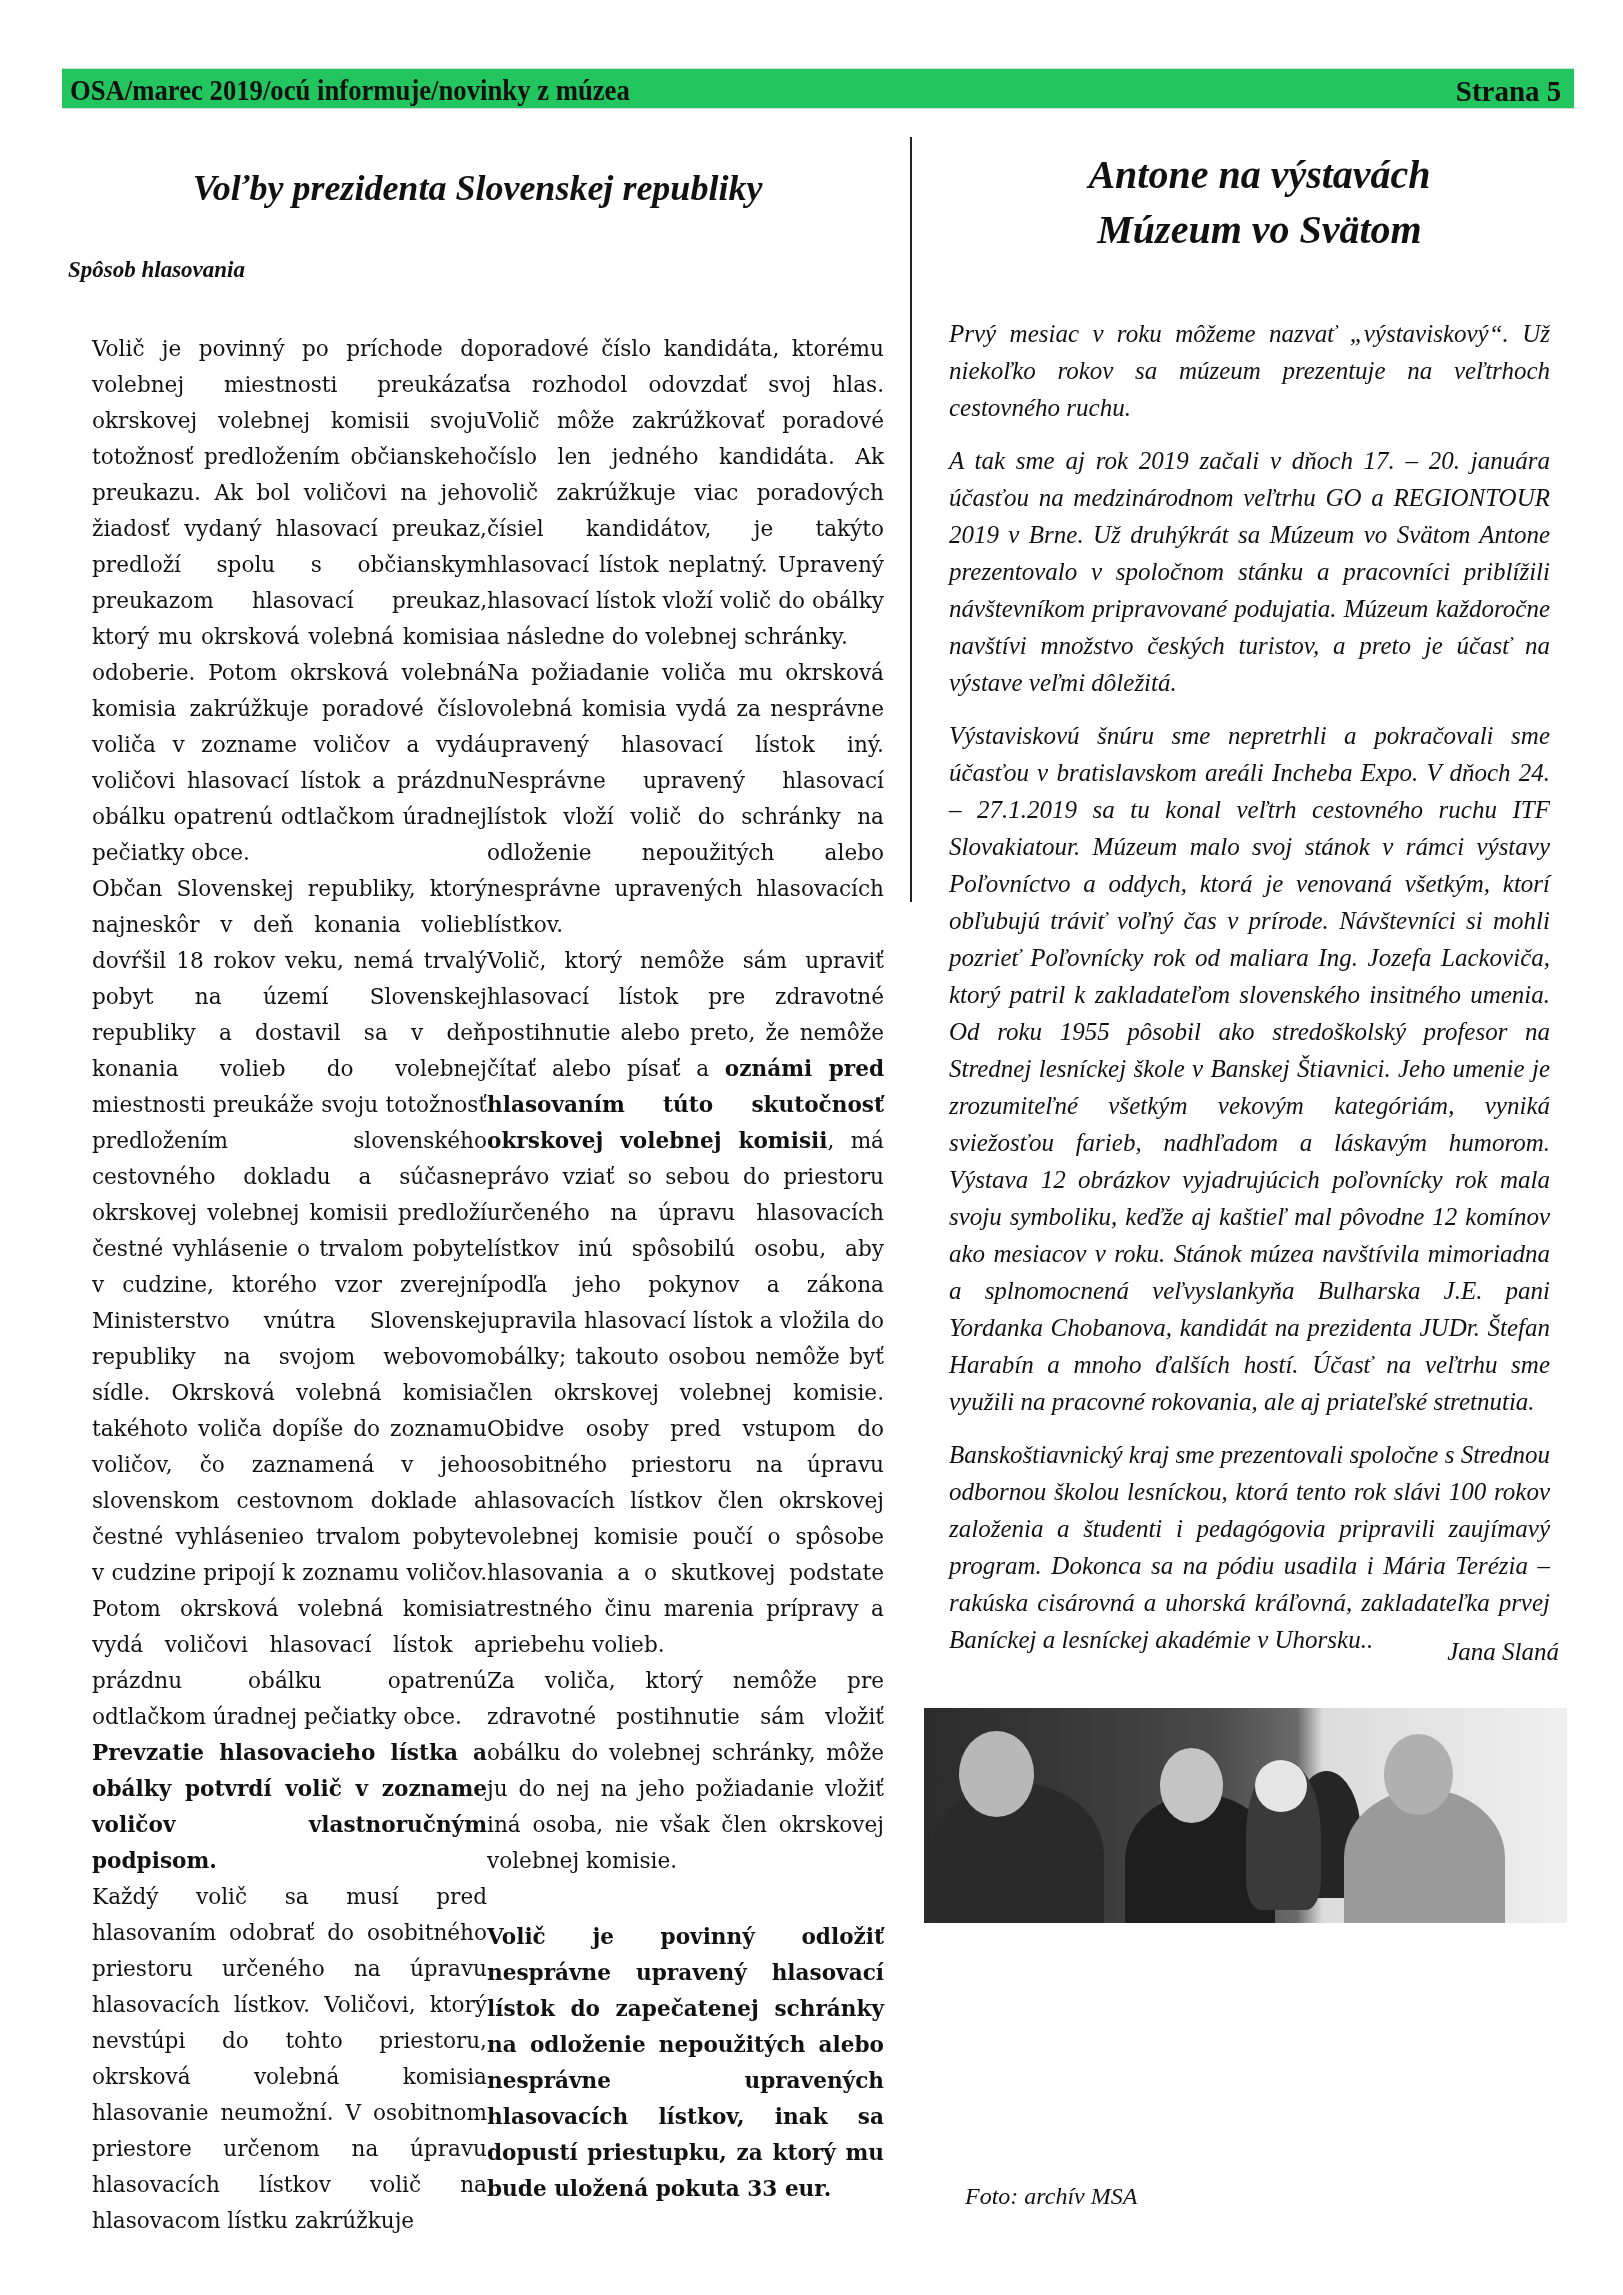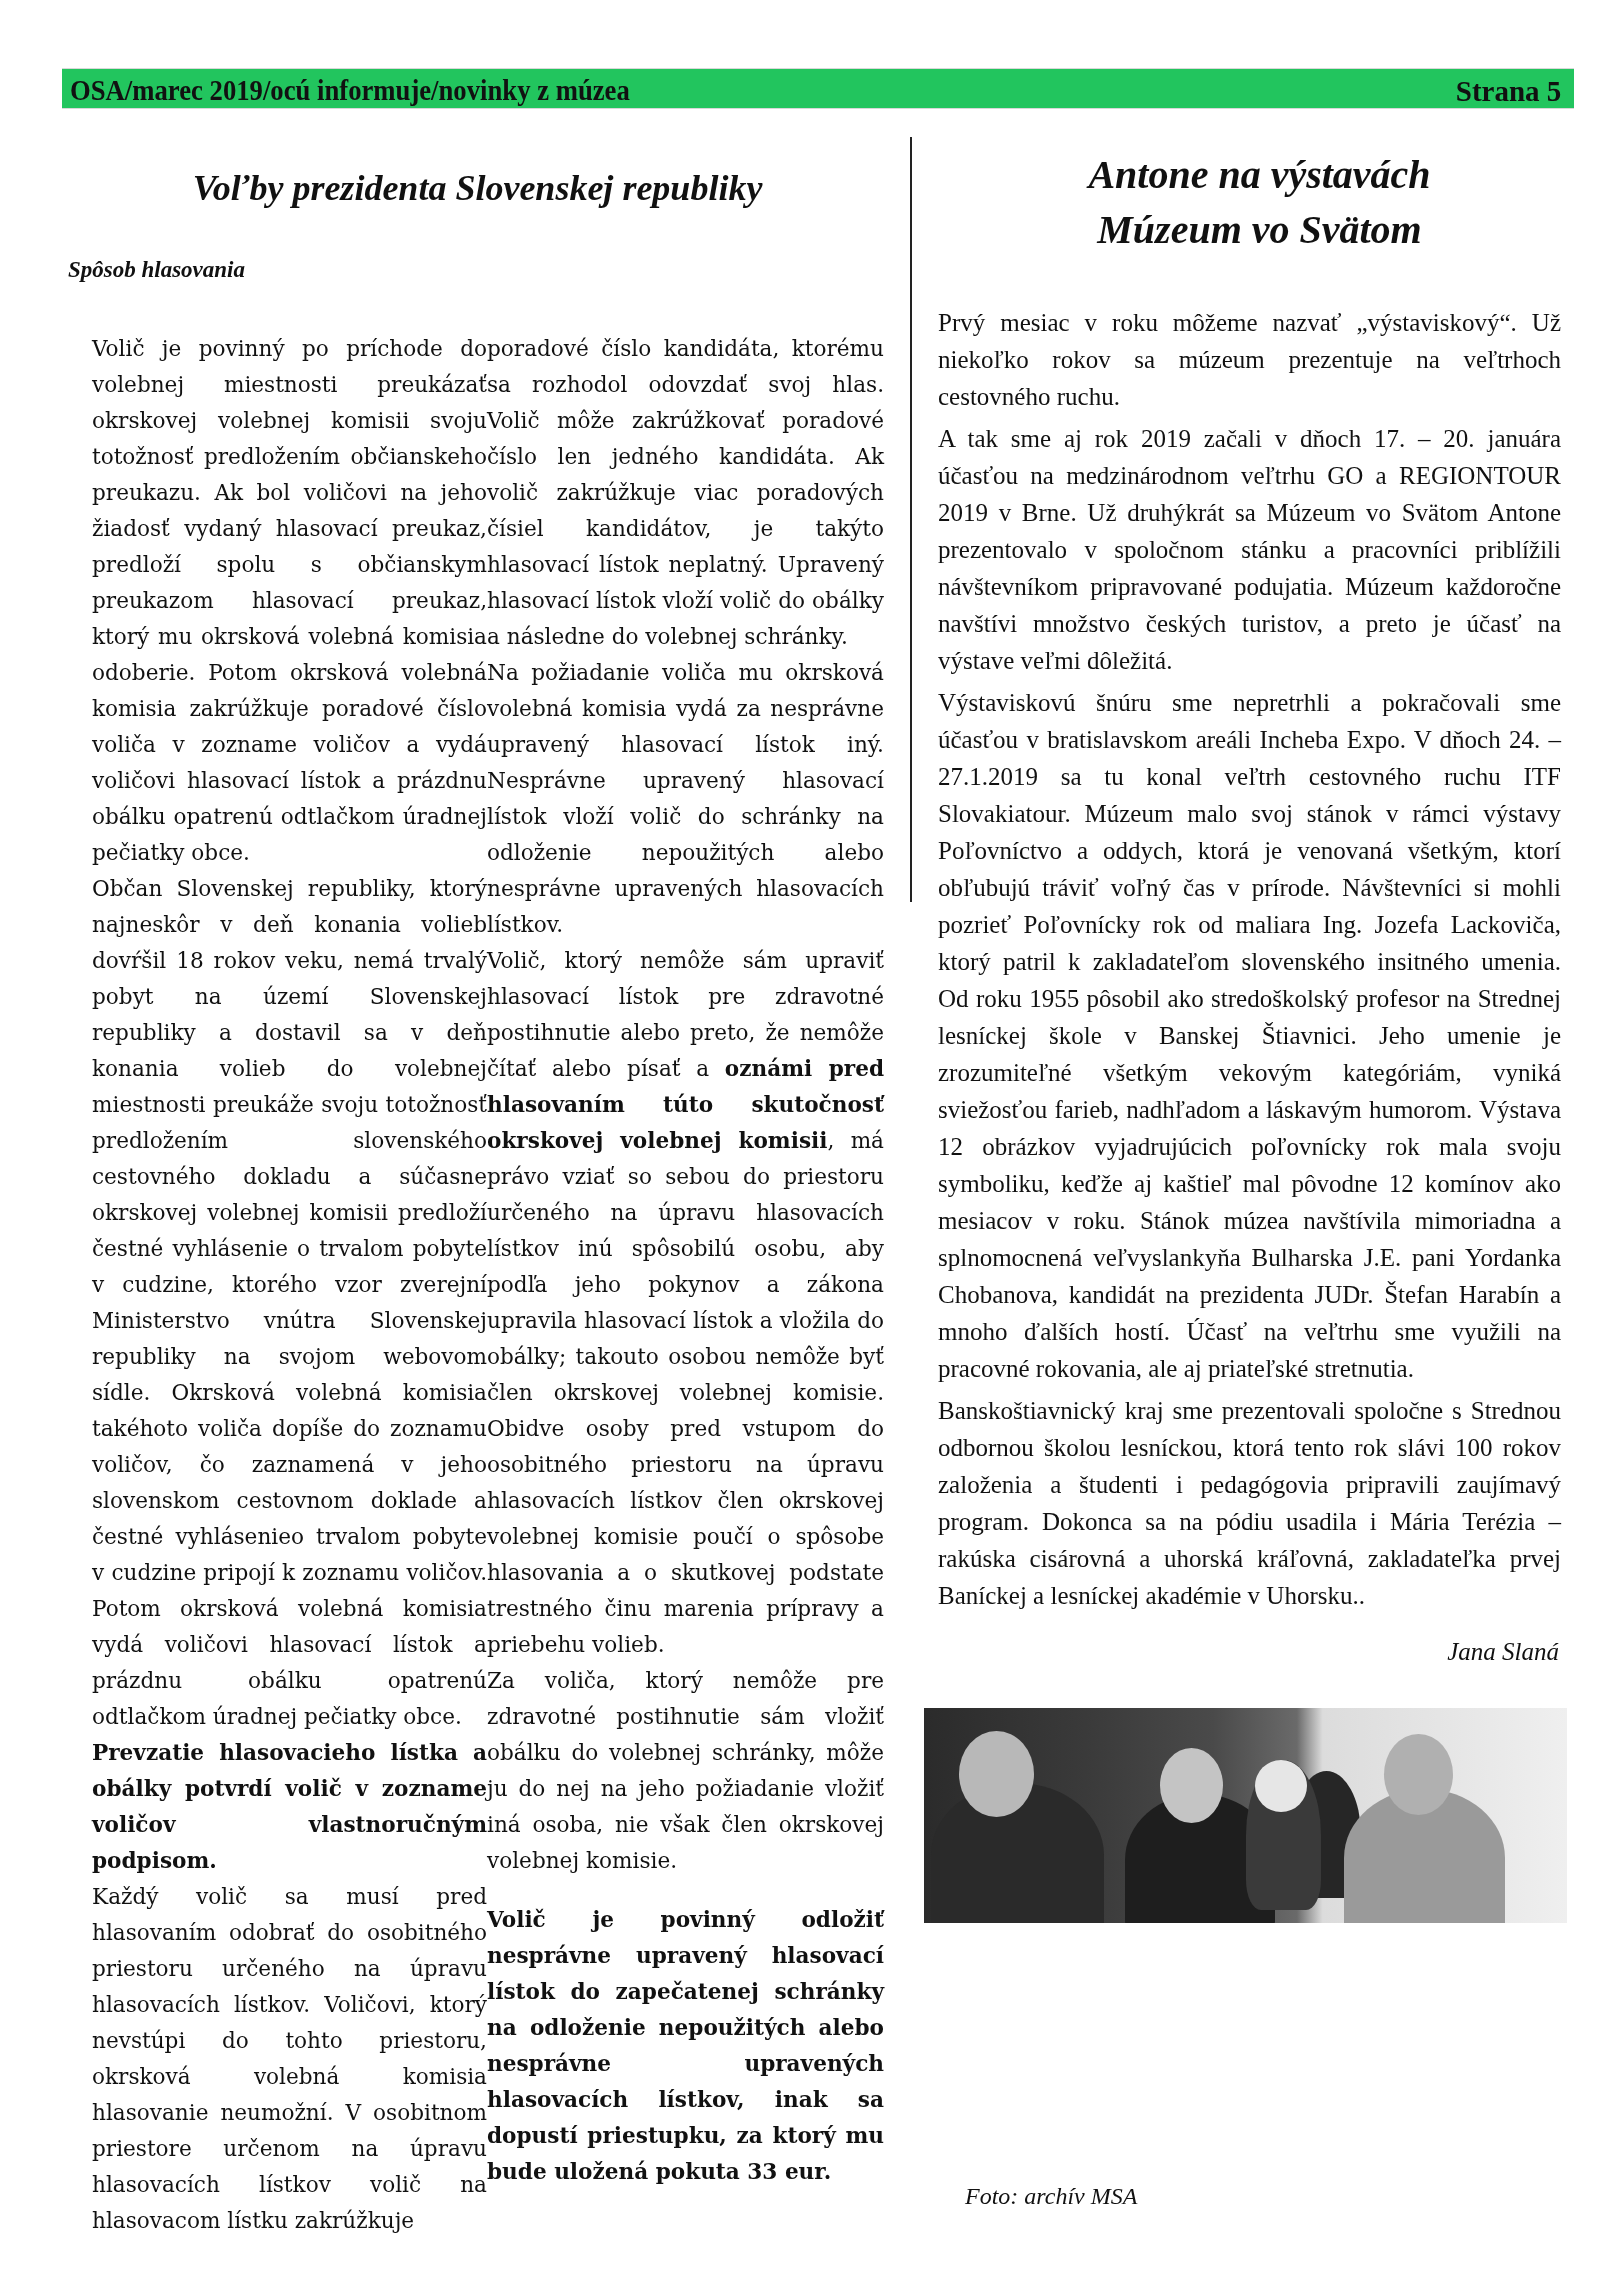--- a/index.html
+++ b/index.html
@@ -45,21 +45,21 @@
   .right-title {
     position: absolute; left: 943px; top: 147px; width: 633px; text-align: center;
     font-family: "Liberation Serif", serif; font-style: italic; font-weight: bold; font-size: 40px;
     line-height: 55px;
   }
   .col-3 {
     position: absolute; left: 933px; top: 299px; width: 633px;
     font-family: "Liberation Serif", serif; font-size: 25px; line-height: 37px;
     text-align: justify;
   }
-  .col-3 p { margin: 5px; }
+  .col-3 p { margin: 16px; font-style: italic; }
   .signature {
     position: absolute; right: 64px; top: 1638px;
     font-family: "Liberation Serif", serif; font-style: italic; font-size: 25px;
   }
   .photo {
     position: absolute; left: 924px; top: 1708px; width: 643px; height: 215px;
     background: linear-gradient(90deg, #2b2b2b 0%, #3a3a3a 25%, #4a4a4a 45%, #6a6a6a 58%, #dcdcdc 62%, #efefef 100%);
     overflow: hidden;
   }
   .photo .person { position: absolute; border-radius: 50% 50% 4.6px 4.6px; }
@@ -94,21 +94,21 @@
   <p style="font-weight:bold;">Prevzatie hlasovacieho lístka a obálky potvrdí volič v zozname voličov vlastnoručným podpisom.</p>
   <p>Každý volič sa musí pred hlasovaním odobrať do osobitného priestoru určeného na úpravu hlasovacích lístkov. Voličovi, ktorý nevstúpi do tohto priestoru, okrsková volebná komisia hlasovanie neumožní. V osobitnom priestore určenom na úpravu hlasovacích lístkov volič na hlasovacom lístku zakrúžkuje</p>
 </div>
 
 <div class="col col-2">
   <p>poradové číslo kandidáta, ktorému sa rozhodol odovzdať svoj hlas. Volič môže zakrúžkovať poradové číslo len jedného kandidáta. Ak volič zakrúžkuje viac poradových čísiel kandidátov, je takýto hlasovací lístok neplatný. Upravený hlasovací lístok vloží volič do obálky a následne do volebnej schránky.</p>
   <p>Na požiadanie voliča mu okrsková volebná komisia vydá za nesprávne upravený hlasovací lístok iný. Nesprávne upravený hlasovací lístok vloží volič do schránky na odloženie nepoužitých alebo nesprávne upravených hlasovacích lístkov.</p>
   <p><span>Volič, ktorý nemôže sám upraviť hlasovací lístok pre zdravotné postihnutie alebo preto, že nemôže čítať alebo písať a </span><b>oznámi pred hlasovaním túto skutočnosť okrskovej volebnej komisii</b><span>, má právo vziať so sebou do priestoru určeného na úpravu hlasovacích lístkov inú spôsobilú osobu, aby podľa jeho pokynov a zákona upravila hlasovací lístok a vložila do obálky; takouto osobou nemôže byť člen okrskovej volebnej komisie. Obidve osoby pred vstupom do osobitného priestoru na úpravu hlasovacích lístkov člen okrskovej volebnej komisie poučí o spôsobe hlasovania a o skutkovej podstate trestného činu marenia prípravy a priebehu volieb.</span></p>
   <p>Za voliča, ktorý nemôže pre zdravotné postihnutie sám vložiť obálku do volebnej schránky, môže ju do nej na jeho požiadanie vložiť iná osoba, nie však člen okrskovej volebnej komisie.</p>
   <div class="gap"></div>
-  <p style="font-weight:bold;">Volič je povinný odložiť nesprávne upravený hlasovací lístok do zapečatenej schránky na odloženie nepoužitých alebo nesprávne upravených hlasovacích lístkov, inak sa dopustí priestupku, za ktorý mu bude uložená pokuta 33 eur.</p>
+  <p style="font-weight:bold;margin-top:17px;">Volič je povinný odložiť nesprávne upravený hlasovací lístok do zapečatenej schránky na odloženie nepoužitých alebo nesprávne upravených hlasovacích lístkov, inak sa dopustí priestupku, za ktorý mu bude uložená pokuta 33 eur.</p>
 </div>
 
 <div class="divider"></div>
 
 <div class="right-title">
   <div>Antone na výstavách</div>
   <div>Múzeum vo Svätom</div>
 </div>
 
 <div class="col-3">

